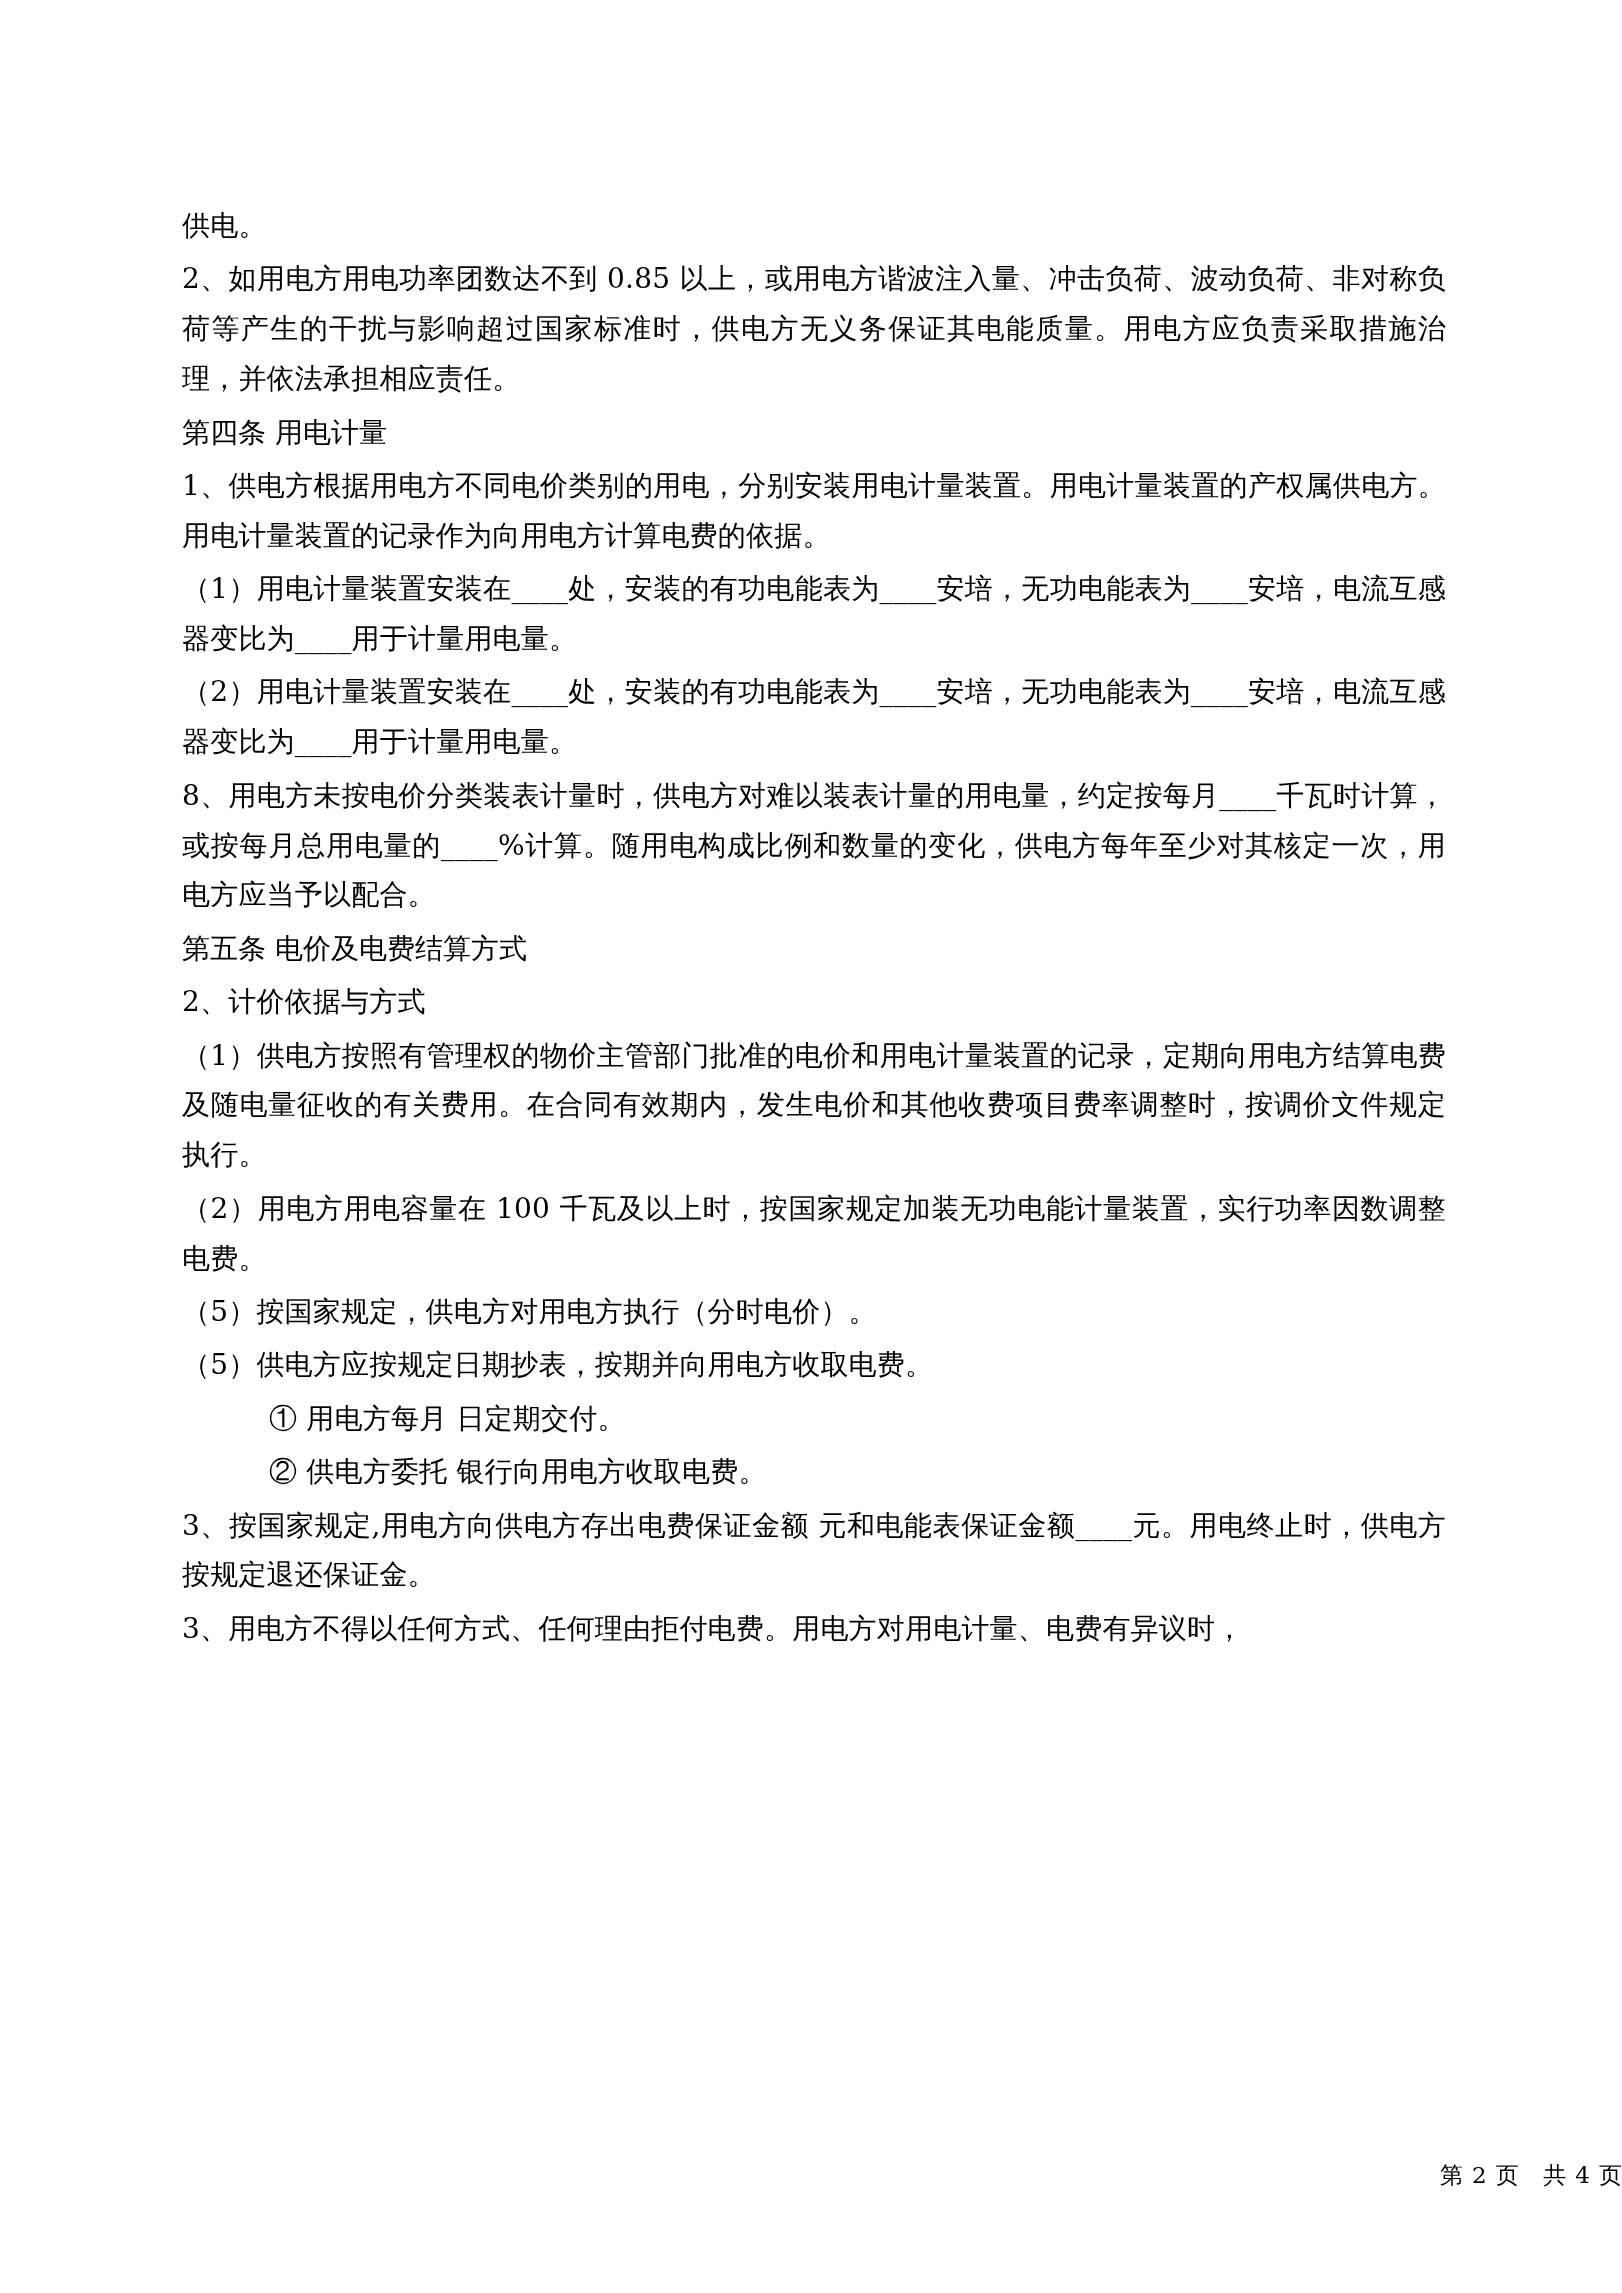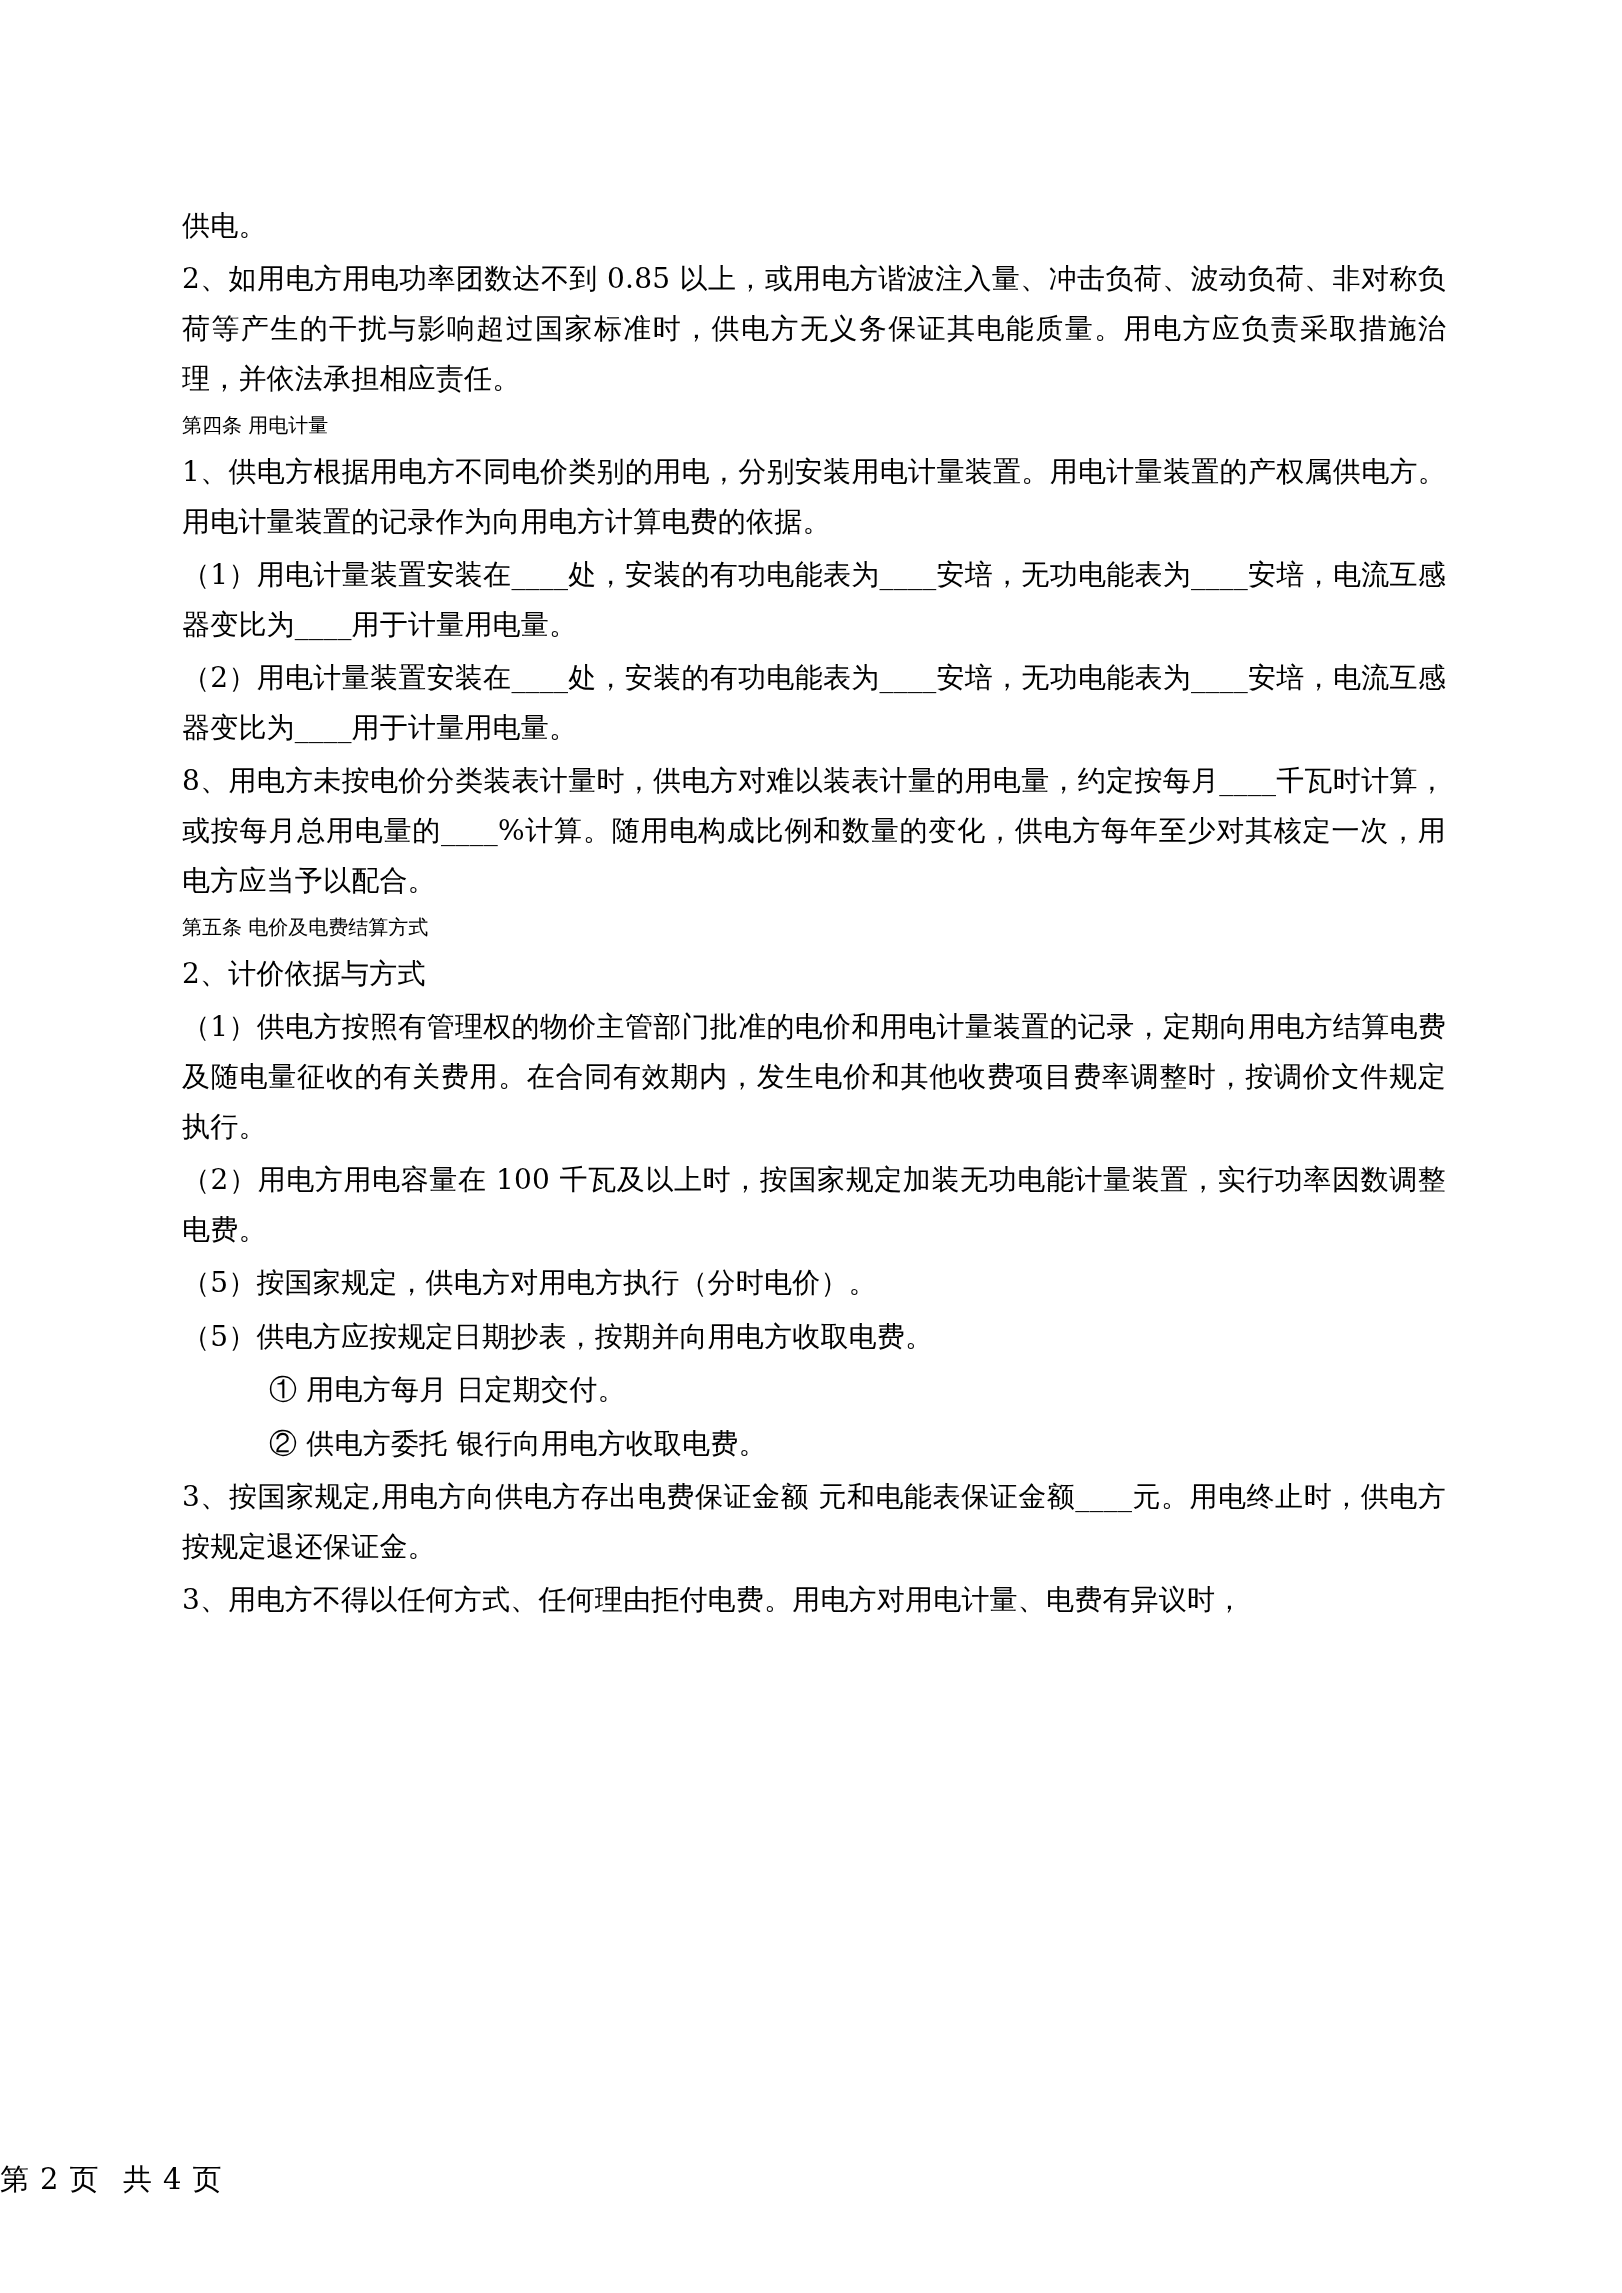--- a/index.html
+++ b/index.html
@@ -25,37 +25,37 @@
   }
   .para {
     font-size: 28px;
     line-height: 1.78;
     text-align: justify;
     text-justify: inter-ideograph;
     margin: 0 0 3.6px 0;
     letter-spacing: 0.2px;
   }
   .heading {
-    font-size: 20px;
+    font-size: 28px;
     line-height: 1.78;
     margin: 0 0 3.6px 0;
   }
   .sub {
     padding-left: 0px;
   }
   .sub2 {
     padding-left: 87px;
   }
   .footer {
     position: absolute;
-    left: 0;
+    left: 16px;
     right: 0;
     top: 2132px;
-    text-align: left;
-    font-size: 29px;
+    text-align: right;
+    font-size: 23px;
     font-family: "DejaVu Serif", "Liberation Serif", serif;
     letter-spacing: 0.9px;
   }
   .footer .sep {
     display: inline-block;
     width: 23.6px;
   }
 </style>
 </head>
 <body>

